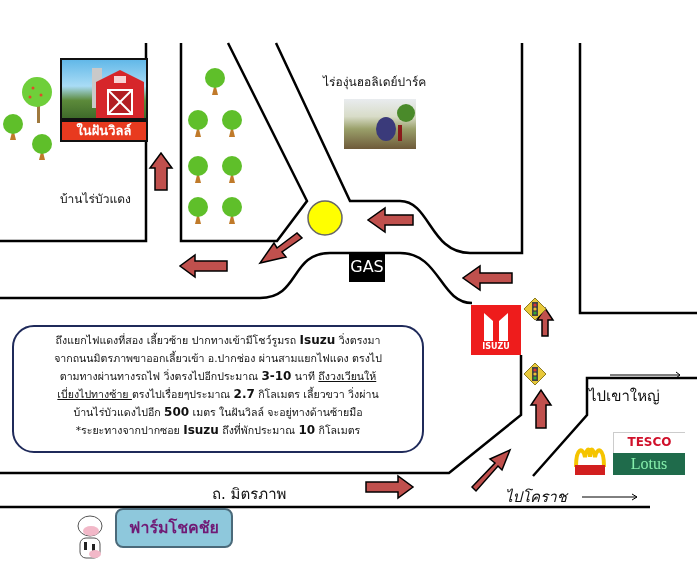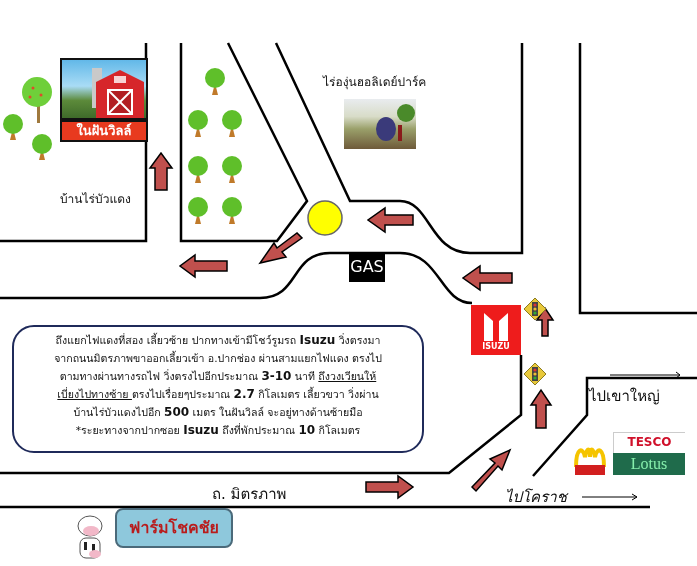--- a/index.html
+++ b/index.html
@@ -20,21 +20,21 @@
          color:#fff; font-size:16px; text-align:center; line-height:30px; }
   .isuzu { position:absolute; left:471px; top:305px; width:50px; height:50px; background:#ee1c1c; }
   .isuzu-text { position:absolute; left:0; right:0; bottom:4px; color:#fff; font-size:8px; font-weight:bold; text-align:center; }
   .info-box { position:absolute; left:12px; top:325px; width:412px; height:128px; border:2.5px solid #1f2a5a;
               border-radius:22px; box-sizing:border-box; padding:4px 6px; text-align:center;
               font-size:10.6px; line-height:18px; }
   .info-box b { font-size:12px; }
   .info-box u { text-decoration:underline; }
   .choke { position:absolute; left:115px; top:508px; width:118px; height:40px; background:#8ec8dc;
            border:2px solid #4b6a7a; border-radius:8px; box-sizing:border-box; font-size:16px; font-weight:bold;
-           text-align:center; line-height:36px; color:#b91c1c; }
+           text-align:center; line-height:36px; color:#701a75; }
   .tesco { position:absolute; left:613px; top:432px; width:72px; height:44px; }
   .tesco-top { height:20px; color:#d0102a; font-weight:bold; font-size:12px; text-align:center; line-height:18px;
                border-top:1px solid #ccc; border-left:1px solid #ccc; }
   .tesco-bot { height:22px; background:#1f6b4b; color:#86efac; font-family:"Liberation Serif", serif; font-size:16px;
                line-height:22px; text-align:center; }
   .mcd { position:absolute; left:573px; top:443px; width:34px; height:34px; }
 </style>
 </head>
 <body>
 

